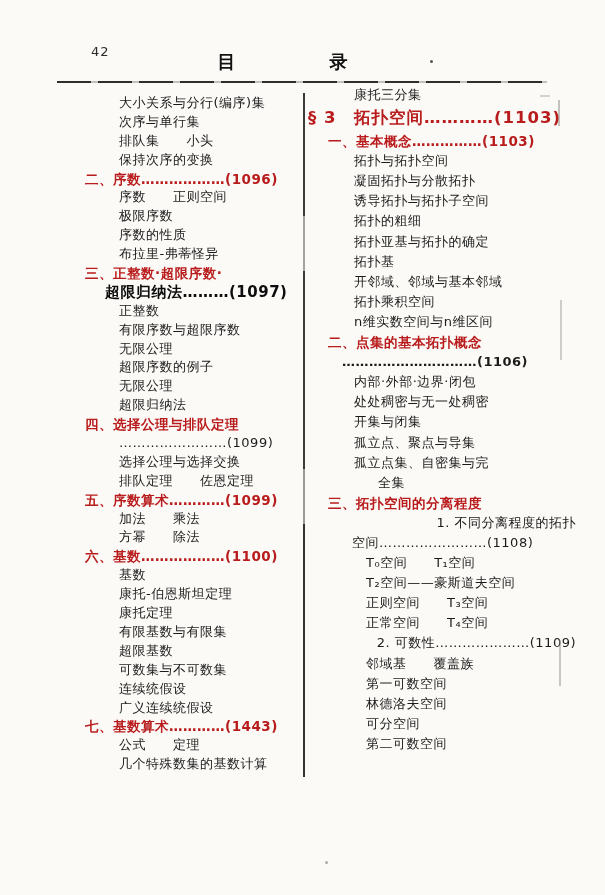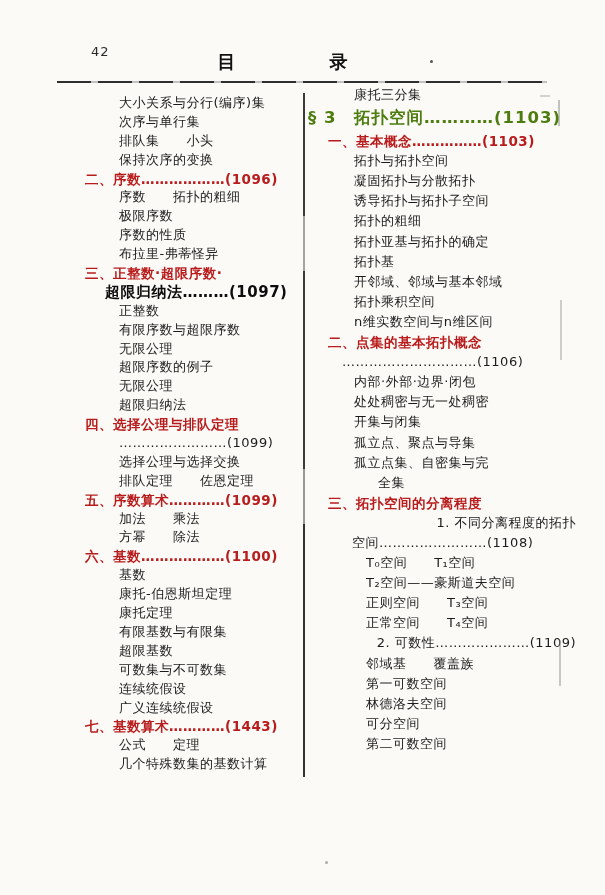--- a/index.html
+++ b/index.html
@@ -25,23 +25,23 @@
   #right-col{left:308px;top:85px;width:268px;height:700px;}
   .line{white-space:nowrap;font-size:13px;letter-spacing:.5px;}
   #left-col .line{height:18.9px;line-height:18.9px;}
   #right-col .line{height:20.1px;line-height:20.1px;}
   .h{font-weight:700;font-size:13.5px;color:#b91c1c;}
   .hc{font-weight:700;font-size:15px;color:#0d0d0d;padding-left:20px;}
   #left-col .s{padding-left:34px;}
   #left-col .dots{padding-left:34px;}
   #right-col .h{padding-left:20px;}
   #right-col .s{padding-left:46px;}
-  #right-col .dots{padding-left:34px;}
+  #right-col .dots{padding-left:34px;font-weight:bold;}
   #right-col .hc{padding-left:34px;}
-  .sec{font-weight:700;font-size:16.5px;height:26px !important;line-height:26px !important;color:#4d7c0f;letter-spacing:1px;}
+  .sec{font-weight:700;font-size:16.5px;height:26px !important;line-height:26px !important;color:#b91c1c;letter-spacing:1px;}
   .n1{padding-left:32px;text-align:right;}
   .n1c{padding-left:44px;}
   .s2{padding-left:58px;}
   .s2b{padding-left:70px;}
   
   .artifact{position:absolute;background:#8a8a86;}
   .a1{left:558px;top:100px;width:2px;height:26px;opacity:.5;}
   .a2{left:560px;top:300px;width:2px;height:60px;opacity:.4;}
   .a3{left:559px;top:640px;width:2px;height:46px;opacity:.45;}
   .a4{left:325px;top:861px;width:3px;height:3px;border-radius:50%;opacity:.7;}
@@ -58,21 +58,21 @@
   <div class="hdr-speck"></div>
 
   <div class="divider"></div>
 
   <div class="col" id="left-col">
       <div class="line s">大小关系与分行(编序)集</div>
       <div class="line s">次序与单行集</div>
       <div class="line s">排队集　　小头</div>
       <div class="line s">保持次序的变换</div>
       <div class="line h">二、序数………………(1096)</div>
-      <div class="line s">序数　　拓扑的粗细</div>
+      <div class="line s">序数　　正则空间</div>
       <div class="line s">极限序数</div>
       <div class="line s">序数的性质</div>
       <div class="line s">布拉里-弗蒂怪异</div>
       <div class="line h">三、正整数·超限序数·</div>
       <div class="line hc">超限归纳法………(1097)</div>
       <div class="line s">正整数</div>
       <div class="line s">有限序数与超限序数</div>
       <div class="line s">无限公理</div>
       <div class="line s">超限序数的例子</div>
       <div class="line s">无限公理</div>

